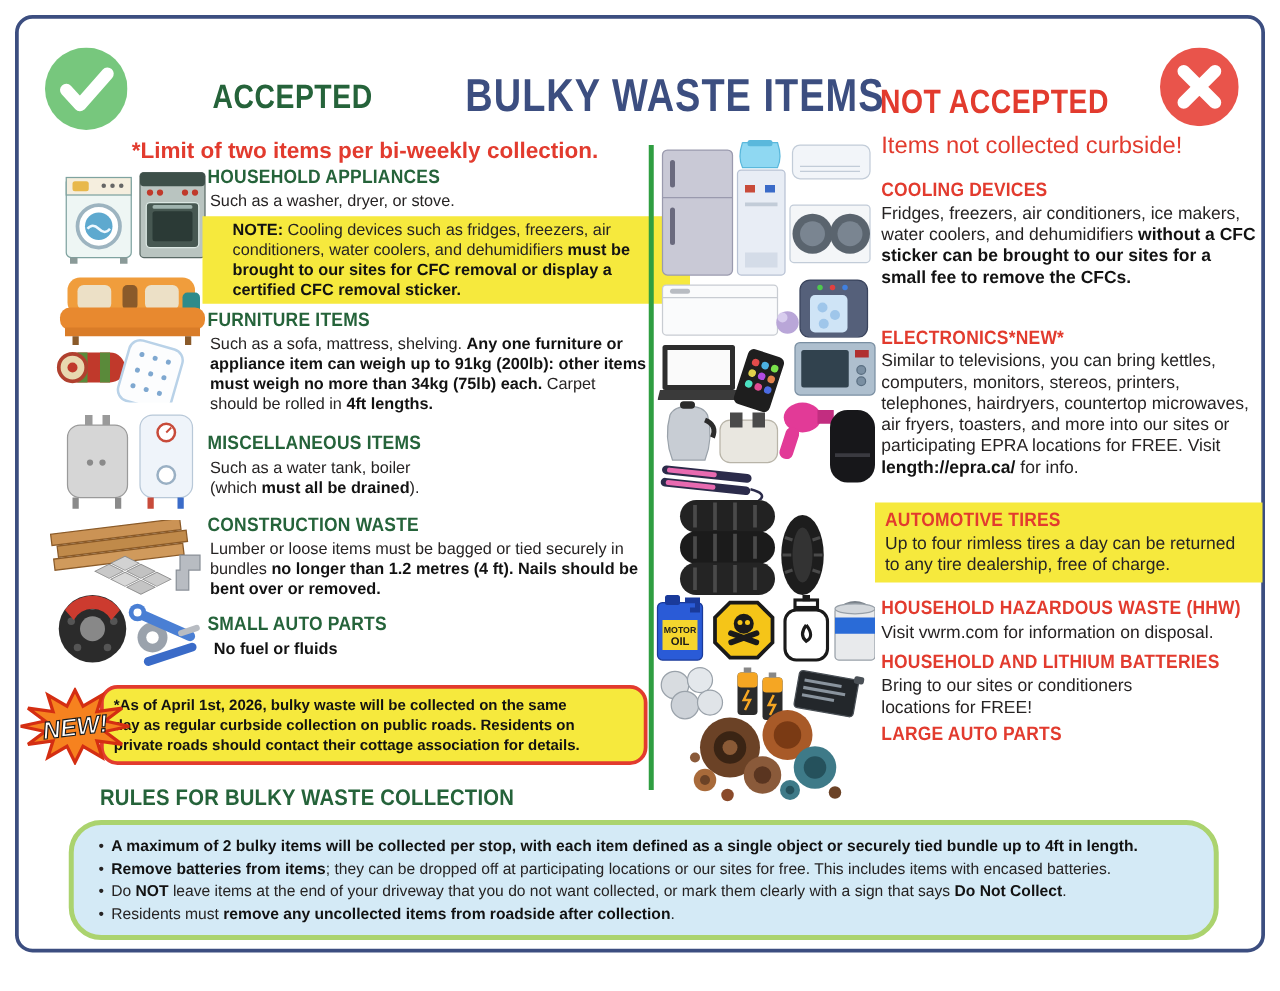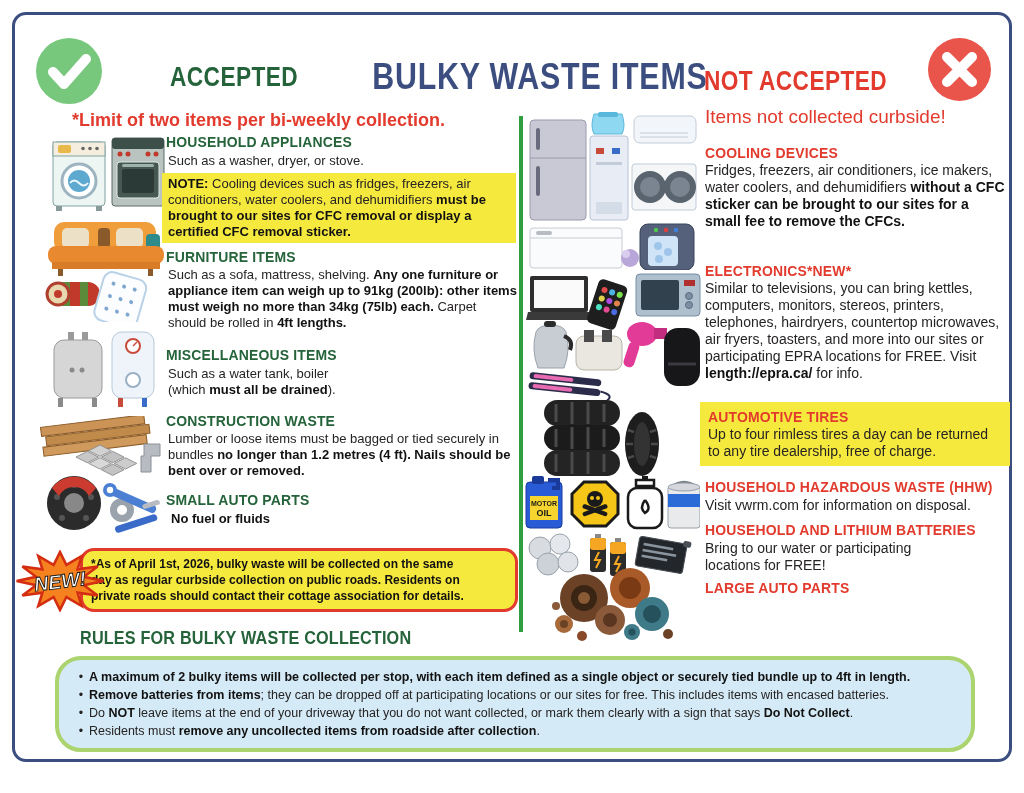--- a/index.html
+++ b/index.html
@@ -6,27 +6,27 @@
   .page{position:relative;width:1024px;height:793px;background:#fff;font-family:"Liberation Sans",sans-serif;overflow:hidden;}
   .abs{position:absolute;}
   .frame{left:12px;top:12px;width:994px;height:744px;border:3px solid var(--navy,#44568c);border-radius:14px;}
   .big-head{font-weight:700;letter-spacing:.5px;transform:scaleX(.84);transform-origin:left;white-space:nowrap;}
   .title{font-weight:700;color:var(--navy);font-size:37px;letter-spacing:1px;transform:scaleX(.82);transform-origin:center;white-space:nowrap;text-align:center;}
   .g-head{color:var(--green);font-weight:700;font-size:15.5px;letter-spacing:.2px;transform:scaleX(.9);transform-origin:left;white-space:nowrap;}
   .r-head{color:var(--red);font-weight:700;font-size:15.5px;letter-spacing:.2px;transform:scaleX(.9);transform-origin:left;white-space:nowrap;}
   .body{font-size:13px;line-height:16px;color:#262323;white-space:pre-wrap;}
   .rbody{font-size:14px;line-height:17px;color:#262323;white-space:pre-wrap;}
   .body b,.rbody b,.banner b,.bullet b{font-weight:700;color:#121212;}
-  .note-hl{background:var(--yellow);padding:3px 6px;}
+  .note-hl{background:var(--yellow);padding:3px 24px;}
   .banner{background:var(--yellow);border:3px solid var(--red);border-radius:14px;padding:5px 8px;font-size:12px;line-height:16px;white-space:pre-wrap;}
   .tires-box{background:var(--yellow);padding:6px 8px;}
   .rules-box{background:var(--lightblue);border:4px solid var(--lime);border-radius:26px;padding:8px 10px 8px 14px;}
   .bullet{font-size:12.5px;line-height:18px;color:#262323;display:flex;}
   .bullet .dot{width:16px;flex:none;text-align:center;color:#262323;}
-  .limit{color:var(--red);font-weight:700;font-size:18px;text-align:left;}
+  .limit{color:var(--red);font-weight:700;font-size:18px;text-align:center;}
   .subtitle{color:var(--red);font-weight:400;font-size:19px;}
   .divider{background:var(--divider);}
   svg text{font-family:"Liberation Sans",sans-serif;}
 </style>
 </head>
 <body>
 
 <div class="page">
   <div class="abs frame"></div>
 
@@ -390,17 +390,17 @@
 
   <div class="abs tires-box" style="left:700px;top:402px;width:294px">
     <div class="r-head">AUTOMOTIVE TIRES</div>
     <div class="rbody"><span>Up to four rimless tires a day can be returned to any tire dealership, free of charge.</span></div>
   </div>
 
   <div class="abs r-head" style="left:705px;top:478px">HOUSEHOLD HAZARDOUS WASTE (HHW)</div>
   <div class="abs rbody" style="left:705px;top:497px;width:302px"><span>Visit vwrm.com for information on disposal.</span></div>
 
   <div class="abs r-head" style="left:705px;top:521px">HOUSEHOLD AND LITHIUM BATTERIES</div>
-  <div class="abs rbody" style="left:705px;top:540px;width:302px"><span>Bring to our water or participating
+  <div class="abs rbody" style="left:705px;top:540px;width:302px"><span>Bring to our sites or conditioners
 locations for FREE!</span></div>
 
   <div class="abs r-head" style="left:705px;top:579px">LARGE AUTO PARTS</div>
 </div>
 
 </body></html>

